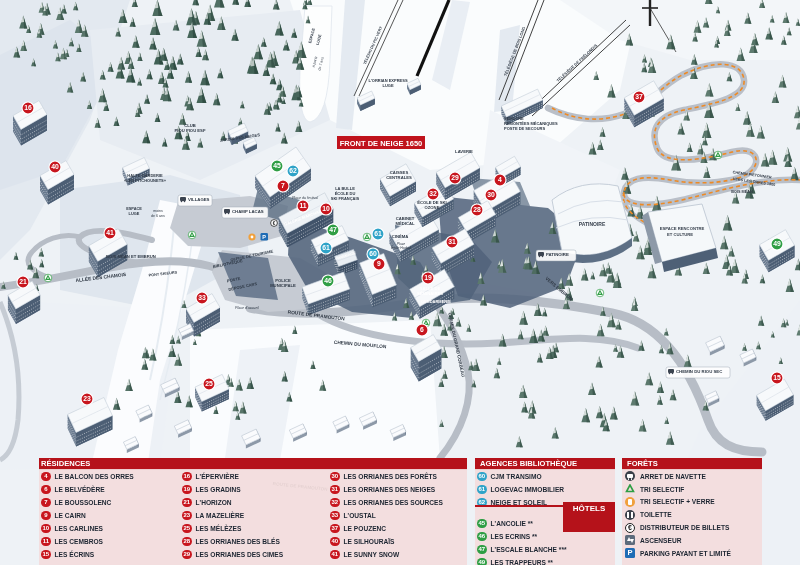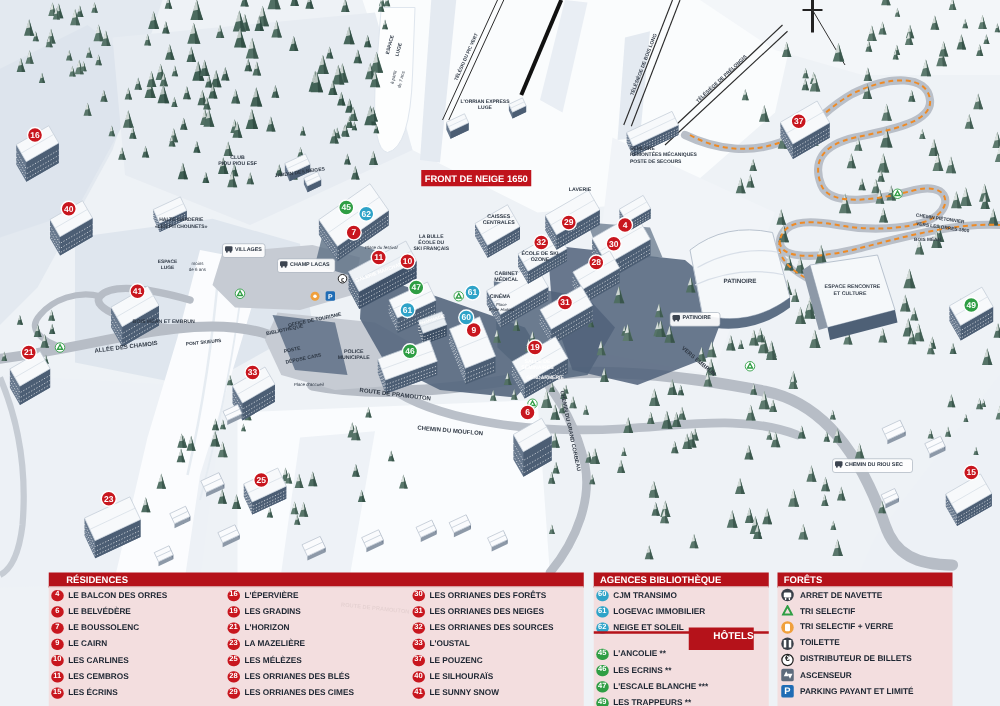--- a/index.html
+++ b/index.html
@@ -1963,21 +1963,21 @@
           <text x="378" y="236.4" font-size="6.8" font-weight="bold" fill="#ffffff" text-anchor="middle">61</text>
         </g>
         <g>
           <circle cx="373" cy="254" r="6.0" fill="#2fa3c8" stroke="#ffffff" stroke-width="1.1"></circle>
           <text x="373" y="256.4" font-size="6.8" font-weight="bold" fill="#ffffff" text-anchor="middle">60</text>
         </g>
       </g>
     </svg>
 <div style="position:absolute;left:39px;top:458px;width:428px;height:107px">
       <div style="position:absolute;left:0;top:0;width:428px;height:10.5px;background:#b5121a;border-bottom:1.5px solid #8c0e14">
-        <span style="position:absolute;left:14px;top:0.8px;font-size:7.6px;font-weight:bold;color:#fff">RÉSIDENCES</span>
+        <span style="position:absolute;left:2px;top:0.8px;font-size:7.6px;font-weight:bold;color:#fff">RÉSIDENCES</span>
       </div>
       <div style="position:absolute;left:0;top:10.5px;width:428px;height:96.5px;background:rgba(243,221,221,0.93)"></div>
       <div style="position:absolute;left:2px;top:12px;width:140px;height:95px">
         <div style="position:absolute;left:0;top:0.0px;height:13px;display:flex;align-items:center">
           <span style="display:inline-block;width:9.6px;height:9.6px;border-radius:50%;background:#c8161e;color:#fff;font-size:6px;font-weight:bold;text-align:center;line-height:9.6px;flex:none">4</span>
           <span style="font-size:6.6px;font-weight:bold;color:#1c2531;margin-left:4px;white-space:nowrap">LE BALCON DES ORRES</span>
         </div>
         <div style="position:absolute;left:0;top:13.0px;height:13px;display:flex;align-items:center">
           <span style="display:inline-block;width:9.6px;height:9.6px;border-radius:50%;background:#c8161e;color:#fff;font-size:6px;font-weight:bold;text-align:center;line-height:9.6px;flex:none">6</span>
           <span style="font-size:6.6px;font-weight:bold;color:#1c2531;margin-left:4px;white-space:nowrap">LE BELVÉDÈRE</span>
@@ -2077,21 +2077,21 @@
         <div style="position:absolute;left:0;top:13.0px;height:13px;display:flex;align-items:center">
           <span style="display:inline-block;width:9.6px;height:9.6px;border-radius:50%;background:#2fa3c8;color:#fff;font-size:6px;font-weight:bold;text-align:center;line-height:9.6px;flex:none">61</span>
           <span style="font-size:6.6px;font-weight:bold;color:#1c2531;margin-left:4px;white-space:nowrap">LOGEVAC IMMOBILIER</span>
         </div>
         <div style="position:absolute;left:0;top:26.0px;height:13px;display:flex;align-items:center">
           <span style="display:inline-block;width:9.6px;height:9.6px;border-radius:50%;background:#2fa3c8;color:#fff;font-size:6px;font-weight:bold;text-align:center;line-height:9.6px;flex:none">62</span>
           <span style="font-size:6.6px;font-weight:bold;color:#1c2531;margin-left:4px;white-space:nowrap">NEIGE ET SOLEIL</span>
         </div>
       </div>
       <div style="position:absolute;left:0;top:47px;width:140px;height:2px;background:#b5121a"></div>
-      <div style="position:absolute;left:76px;top:44px;width:52px;height:18px;background:#b5121a;color:#fff;font-size:8px;font-weight:bold;text-align:right;line-height:13px">HÔTELS</div>
+      <div style="position:absolute;left:88px;top:44px;width:52px;height:30px;background:#b5121a;color:#fff;font-size:8px;font-weight:bold;text-align:center;line-height:13px">HÔTELS</div>
       <div style="position:absolute;left:2px;top:59px;width:136px">
         <div style="position:absolute;left:0;top:0.0px;height:13px;display:flex;align-items:center">
           <span style="display:inline-block;width:9.6px;height:9.6px;border-radius:50%;background:#2f9e44;color:#fff;font-size:6px;font-weight:bold;text-align:center;line-height:9.6px;flex:none">45</span>
           <span style="font-size:6.6px;font-weight:bold;color:#1c2531;margin-left:4px;white-space:nowrap">L'ANCOLIE **</span>
         </div>
         <div style="position:absolute;left:0;top:13.0px;height:13px;display:flex;align-items:center">
           <span style="display:inline-block;width:9.6px;height:9.6px;border-radius:50%;background:#2f9e44;color:#fff;font-size:6px;font-weight:bold;text-align:center;line-height:9.6px;flex:none">46</span>
           <span style="font-size:6.6px;font-weight:bold;color:#1c2531;margin-left:4px;white-space:nowrap">LES ECRINS **</span>
         </div>
         <div style="position:absolute;left:0;top:26.0px;height:13px;display:flex;align-items:center">

